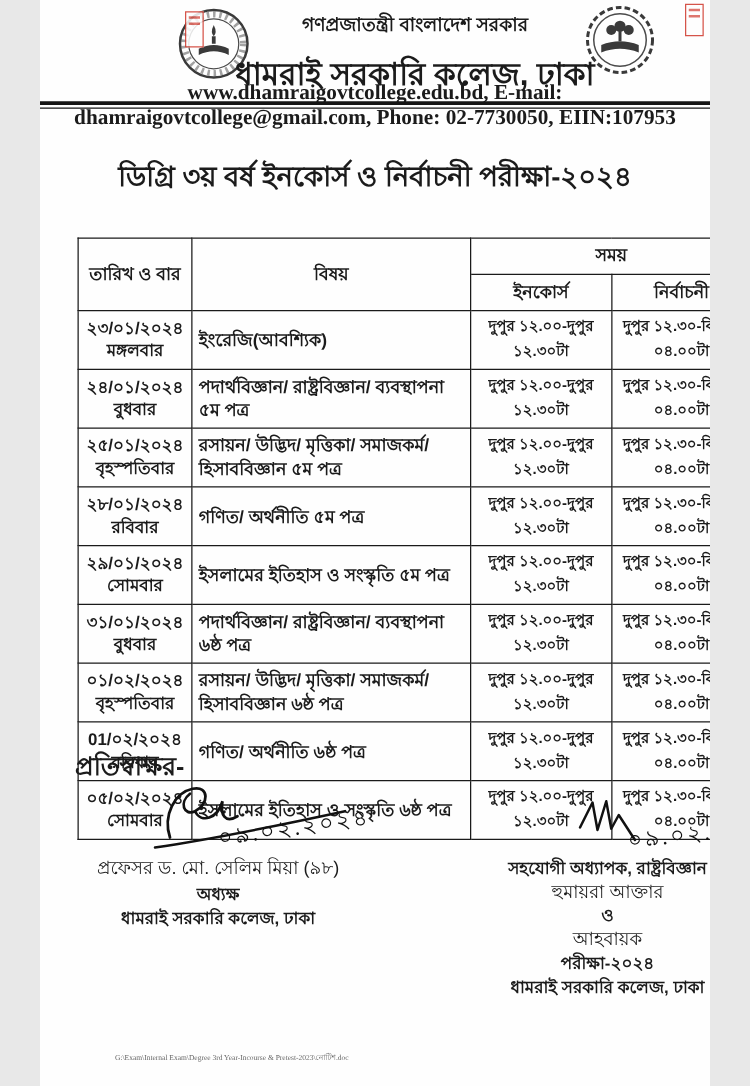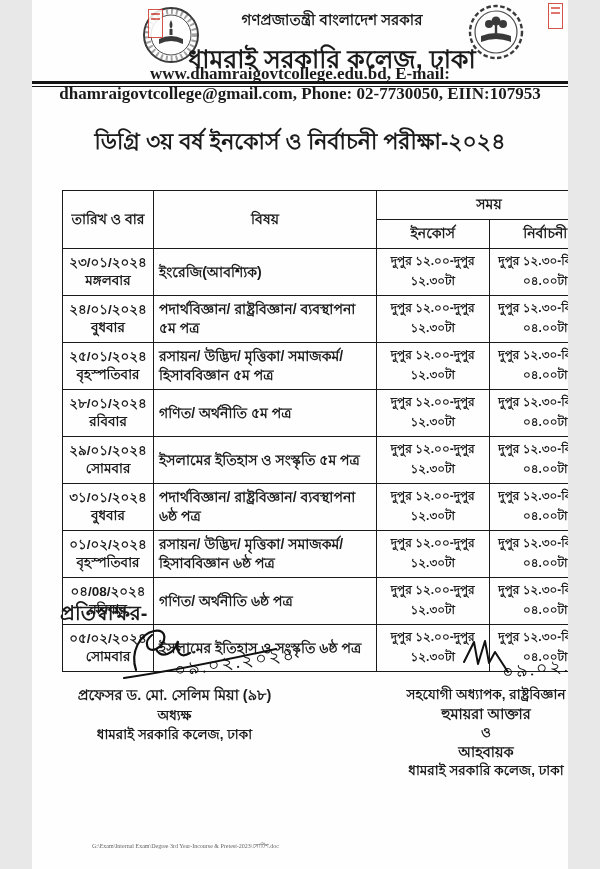--- a/index.html
+++ b/index.html
@@ -46,21 +46,21 @@
   .sig-left-svg{position:absolute;left:88px;top:622px;}
   .sig-right-svg{position:absolute;left:428px;top:638px;}
   .handwrite{
     position:absolute;font-size:18px;letter-spacing:2px;color:#111;
     font-family:"Liberation Serif","DejaVu Serif",serif;
   }
   .hw-left{left:142px;top:648px;transform:rotate(-8deg);}
   .hw-right{left:470px;top:652px;transform:rotate(-6deg);}
   .sig-block{position:absolute;text-align:center;line-height:1.0;}
   .sig-block .ln{margin:0 0 6px 0;font-size:13.5px;font-weight:600;}
-  .sig-block .ln.name{font-size:14.5px;font-weight:bold;}
+  .sig-block .ln.name{font-size:14.5px;font-weight:normal;}
   .sig-left-block{left:30px;top:688px;width:225px;}
   .sig-right-block{left:340px;top:688px;width:228px;}
   .sig-right-block .ln{margin-bottom:5px;}
   
   .footer-path{
     position:absolute;left:60px;top:841px;font-size:6px;color:#666;
     font-family:"Liberation Serif","DejaVu Serif",serif;
   }
   
   .stamp{position:absolute;border:1.6px solid #cf372b;background:#fff;opacity:.85;}
@@ -179,21 +179,21 @@
           <td class="c-date">
             <div>০১/০২/২০২৪</div>
             <div>বৃহস্পতিবার</div>
           </td>
           <td class="c-subj">রসায়ন/ উদ্ভিদ/ মৃত্তিকা/ সমাজকর্ম/ হিসাববিজ্ঞান ৬ষ্ঠ পত্র</td>
           <td class="c-inc">দুপুর ১২.০০-দুপুর ১২.৩০টা</td>
           <td class="c-sel">দুপুর ১২.৩০-বিকাল ০৪.০০টা</td>
         </tr>
         <tr>
           <td class="c-date">
-            <div>০৪/08/২০২৪</div>
+            <div>01/০২/২০২৪</div>
             <div>রবিবার</div>
           </td>
           <td class="c-subj">গণিত/ অর্থনীতি ৬ষ্ঠ পত্র</td>
           <td class="c-inc">দুপুর ১২.০০-দুপুর ১২.৩০টা</td>
           <td class="c-sel">দুপুর ১২.৩০-বিকাল ০৪.০০টা</td>
         </tr>
         <tr>
           <td class="c-date">
             <div>০৫/০২/২০২৪</div>
             <div>সোমবার</div>
@@ -226,20 +226,21 @@
       <path d="M4,24 L14,4 L18,26 L25,3 L29,25 L35,14 L48,34" fill="none" stroke="#111" stroke-width="2" stroke-linecap="round" stroke-linejoin="round"></path>
     </svg>
   </div>
   <div class="handwrite hw-right">০৯.০২.২০২৪</div>
 
   <div class="sig-block sig-right-block">
     <div class="ln">সহযোগী অধ্যাপক, রাষ্ট্রবিজ্ঞান</div>
     <div class="ln name">হুমায়রা আক্তার</div>
     <div class="ln">ও</div>
     <div class="ln name">আহবায়ক</div>
+    <div class="ln">পরীক্ষা-২০২৪</div>
     <div class="ln">ধামরাই সরকারি কলেজ, ঢাকা</div>
   </div>
 
   <div class="footer-path">G:\Exam\Internal Exam\Degree 3rd Year-Incourse &amp; Pretest-2023\নোটিশ.doc</div>
 
   <div class="stamp stamp-tl">
       <i></i>
       <i></i>
     </div>
   <div class="stamp stamp-tr">

